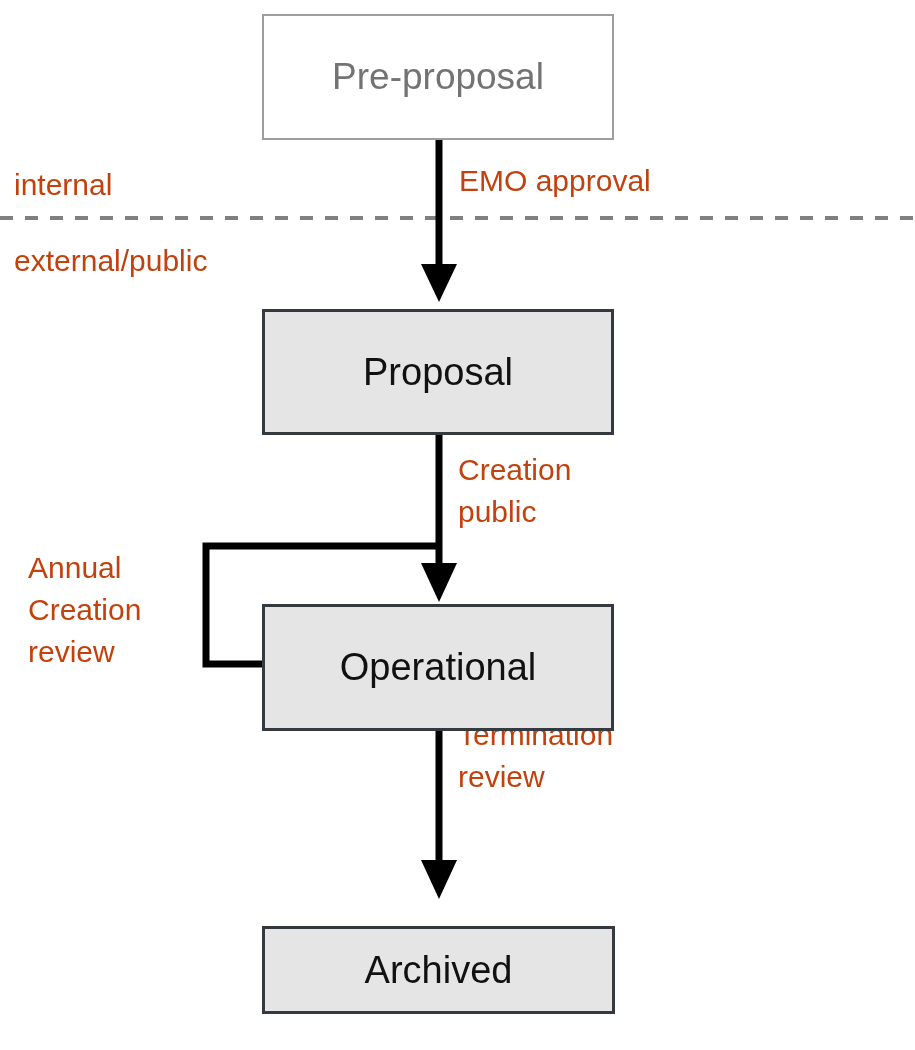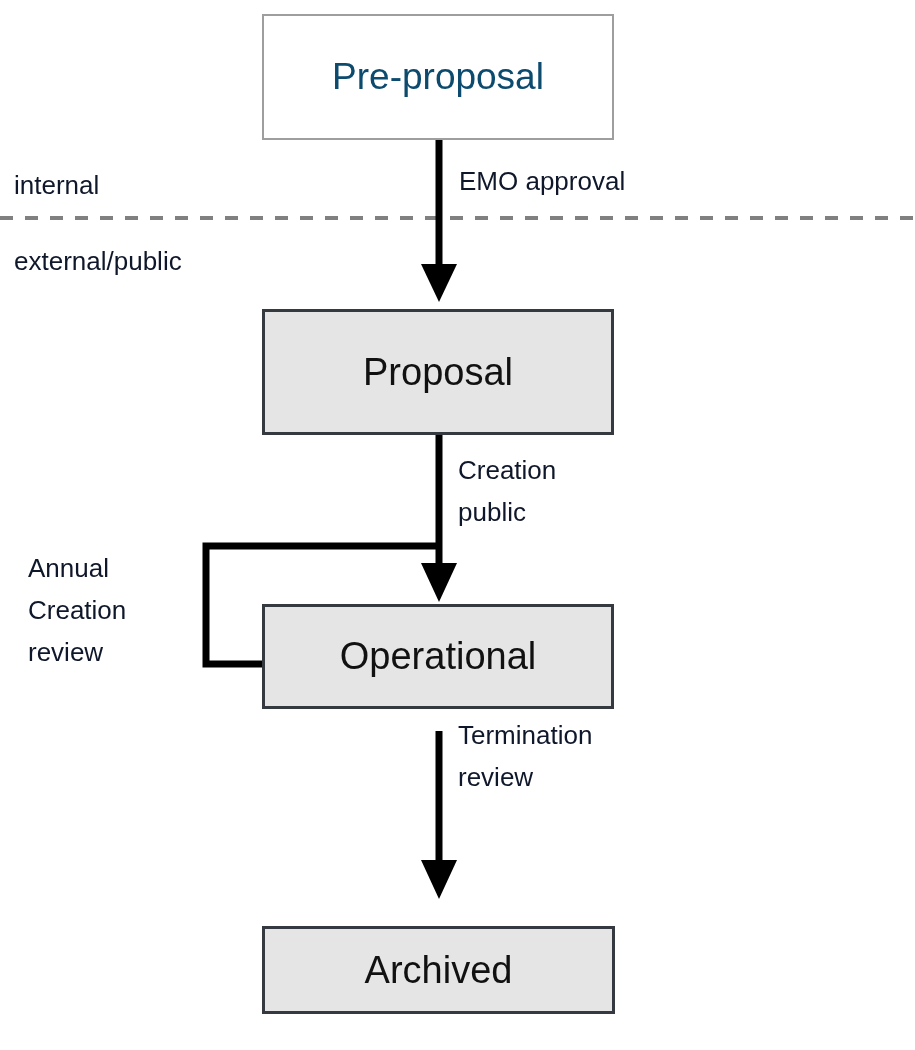--- a/index.html
+++ b/index.html
@@ -32,32 +32,32 @@
   }
   .node-active {
     background: #e5e5e5;
     border: 3px solid #343a40;
     color: #111111;
     font-size: 38px;
   }
   .node-inactive {
     background: #ffffff;
     border: 2px solid #9e9e9e;
-    color: #0c4a6e;
+    color: #737373;
     font-size: 37px;
   }
   .node-pre-proposal { left: 262px; top: 14px;  width: 352px; height: 126px; }
   .node-proposal     { left: 262px; top: 309px; width: 352px; height: 126px; }
-  .node-operational  { left: 262px; top: 604px; width: 352px; height: 105px; }
+  .node-operational  { left: 262px; top: 604px; width: 352px; height: 127px; }
   .node-archived     { left: 262px; top: 926px; width: 353px; height: 88px; }
 
   .label {
     position: absolute;
-    color: #0f172a;
-    font-size: 26px;
+    color: #c2410c;
+    font-size: 30px;
     line-height: 42px;
     white-space: pre-line;
   }
   .label-internal    { left: 14px;  top: 164px; }
   .label-external    { left: 14px;  top: 240px; }
   .label-emo         { left: 459px; top: 160px; }
   .label-creation    { left: 458px; top: 449px; }
   .label-annual      { left: 28px;  top: 547px; }
   .label-termination { left: 458px; top: 714px; }
 </style>

